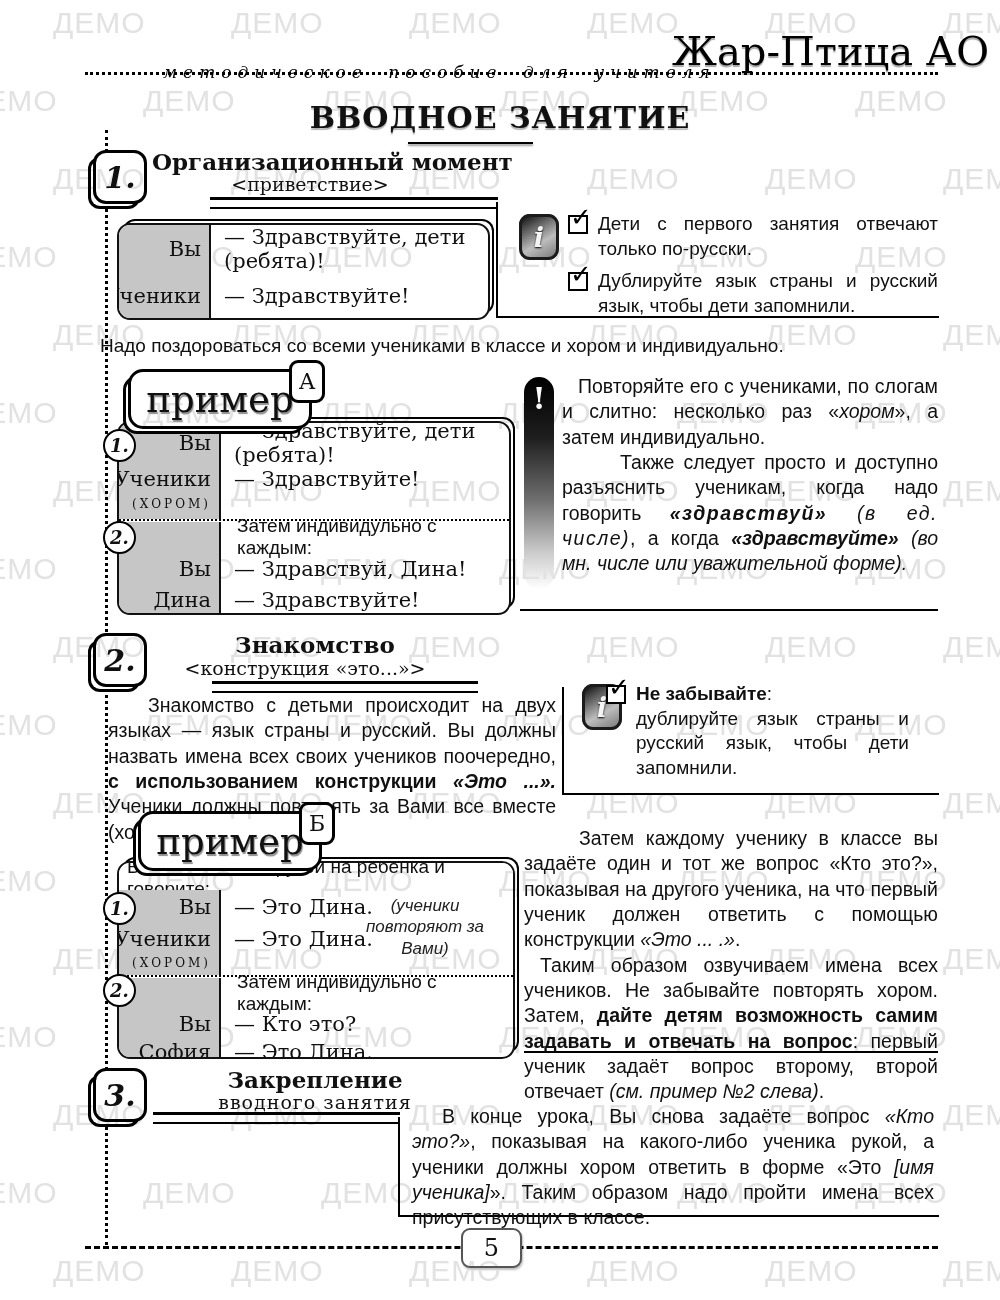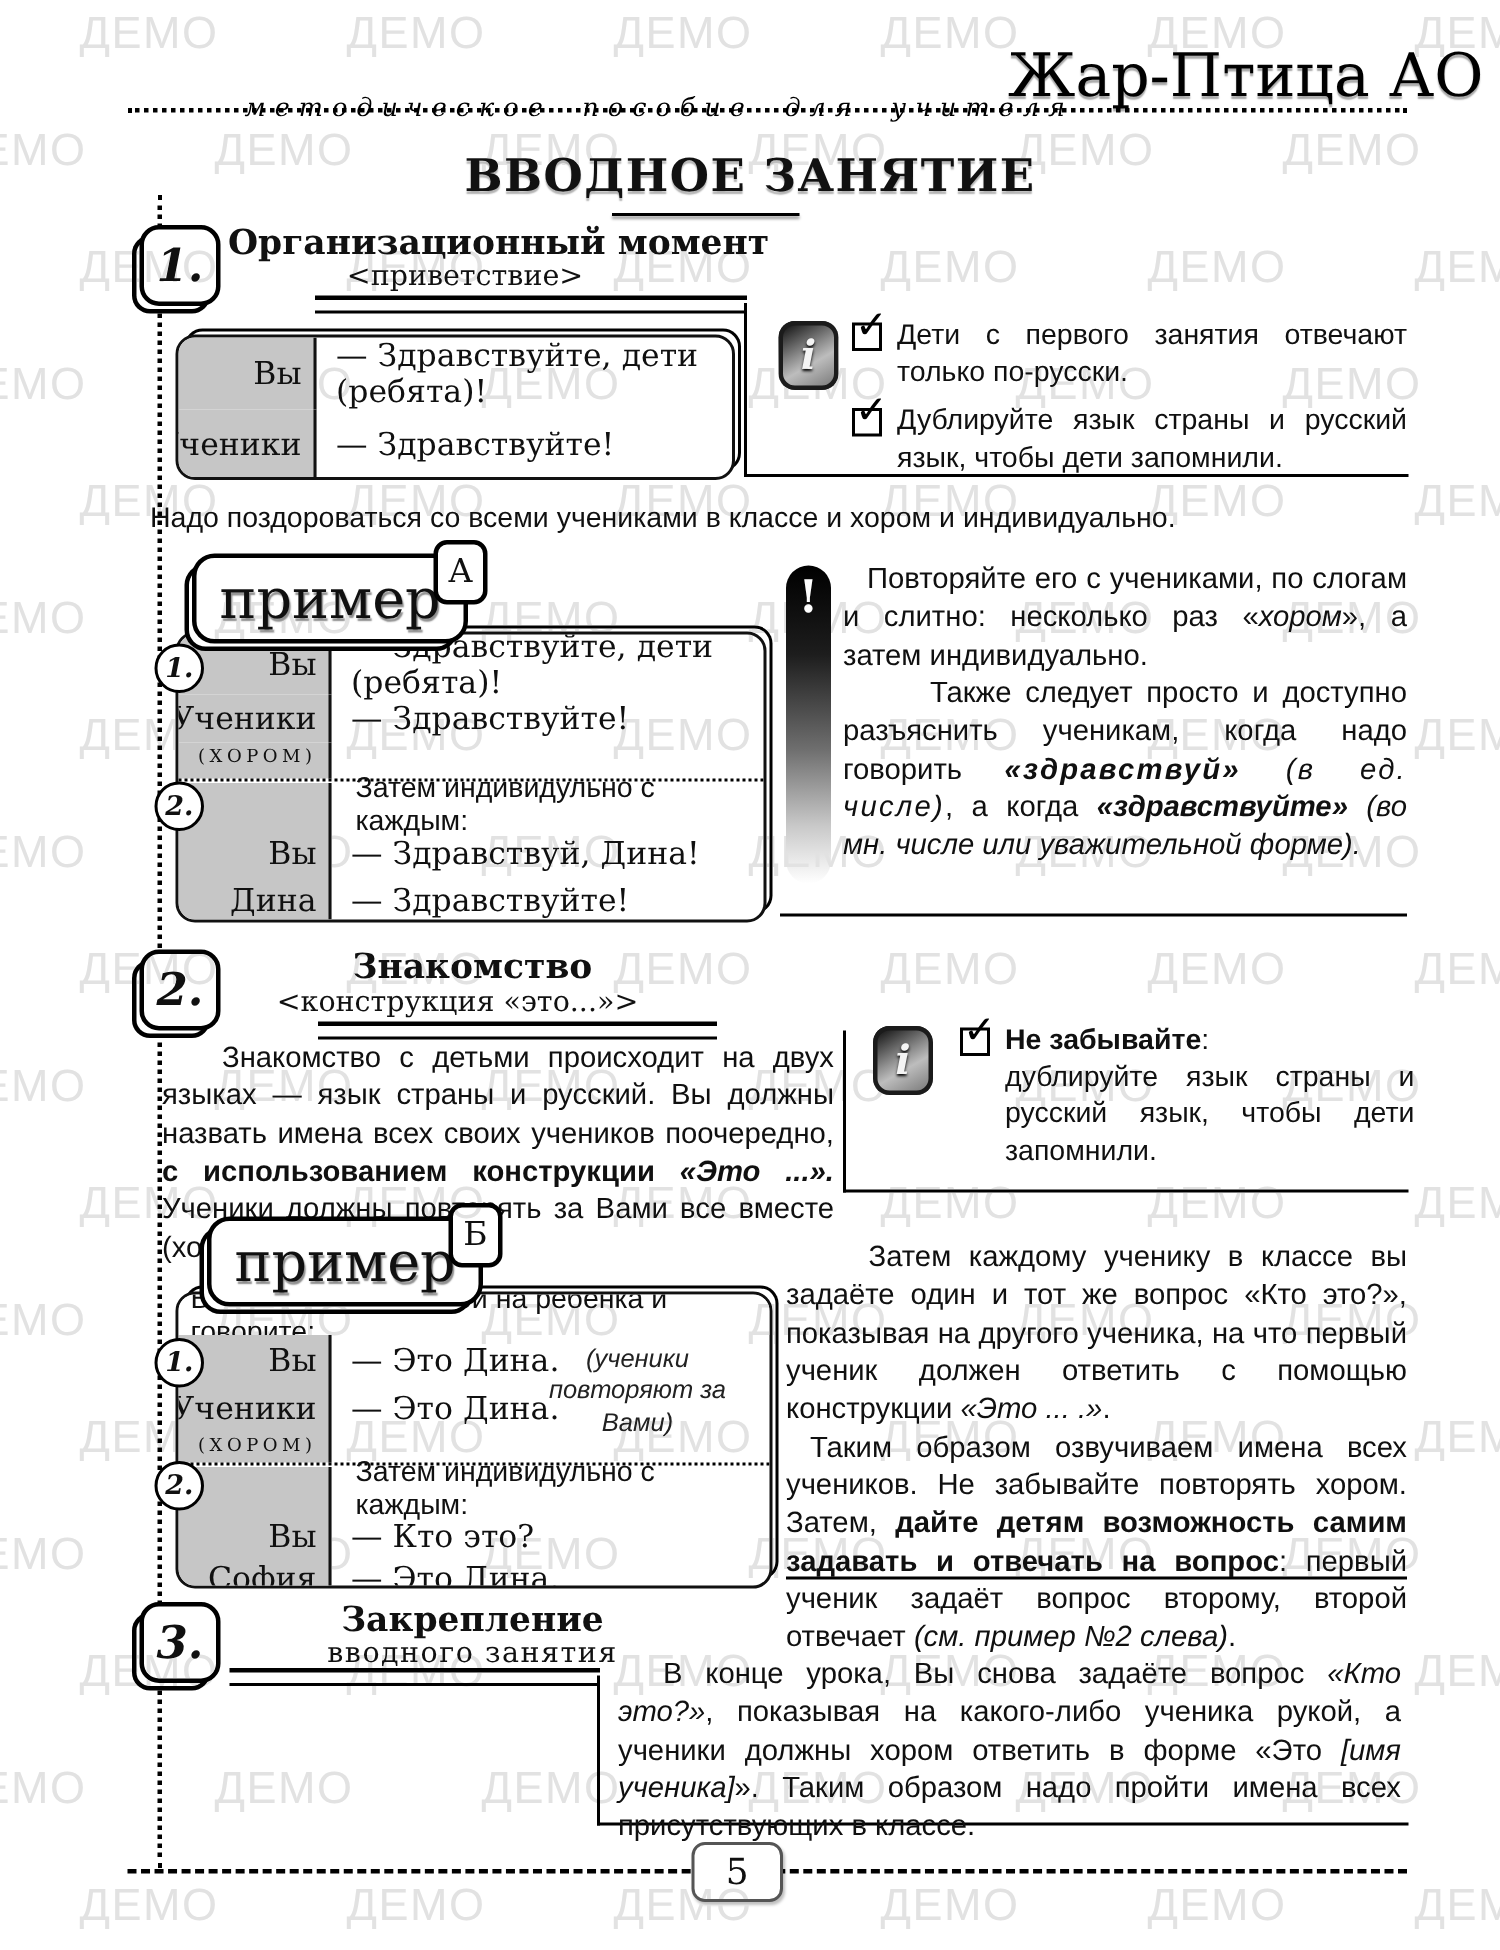--- a/index.html
+++ b/index.html
@@ -181,21 +181,21 @@
   <div class="dblrule" style="left:212px;top:681px;width:266px"></div>
   <div class="bracket" style="left:562px;top:687px;width:375px;height:106px"></div>
 
   <div class="col-text" style="left:108px;top:693px;width:448px">
     <p style="text-indent:40px"><span>Знакомство с детьми происходит на двух языках — язык страны и русский. Вы должны назвать имена всех своих учеников поочередно, </span><b>с использованием конструкции </b><b class="bi">«Это ...».</b><span> Ученики должны повторять за Вами все вместе (хором).</span></p>
   </div>
 
   <div class="iicon" style="left:582px;top:684px">
       <span>i</span>
     </div>
-  <div class="abs" style="left:640px;top:682px;width:303px;z-index:2">
+  <div class="abs" style="left:606px;top:682px;width:303px;z-index:2">
     <div class="citem">
       <span class="cbox"></span>
       <span class="ctext"><b>Не забывайте</b><span>:</span><br><span>дублируйте язык страны и русский язык, чтобы дети запомнили.</span></span>
     </div>
   </div>
 
   <div class="exbox" style="left:138px;top:811px">
       <span>пример</span>
     </div>
   <div class="exbadge" style="left:299px;top:802px">Б</div>

